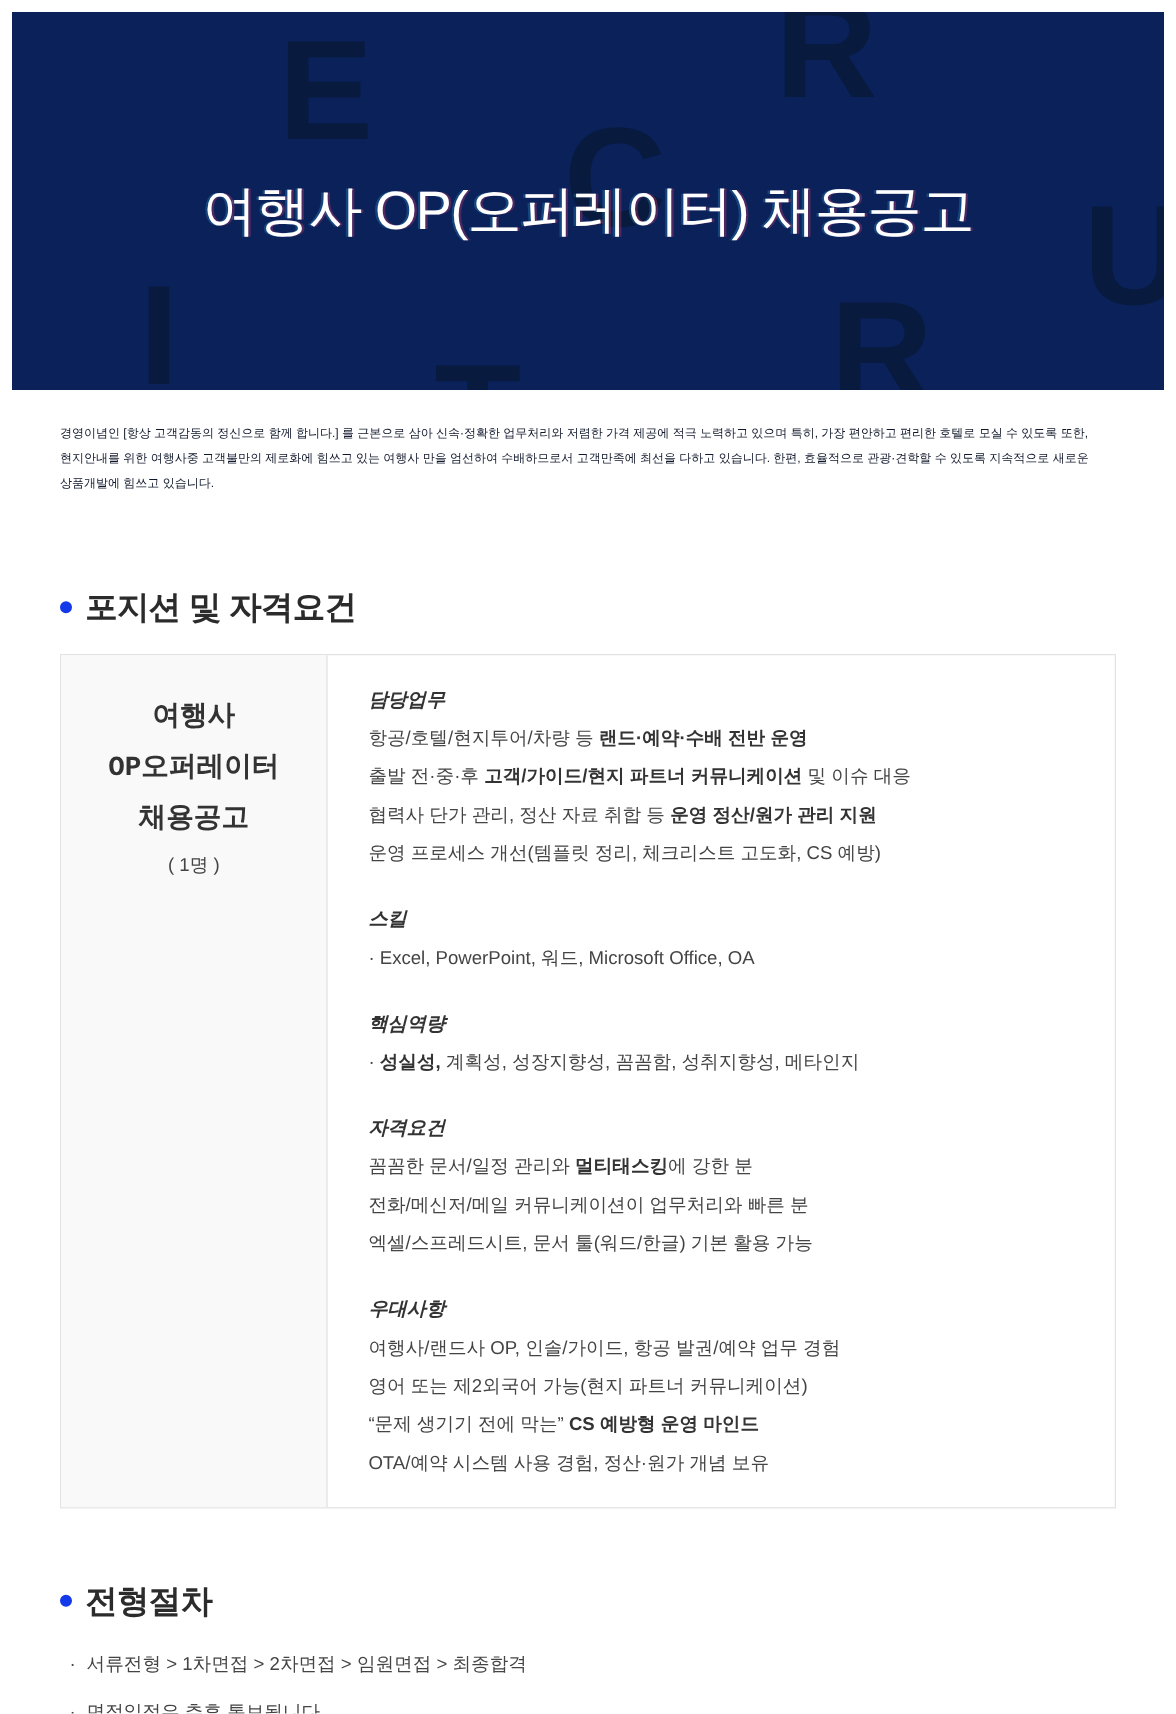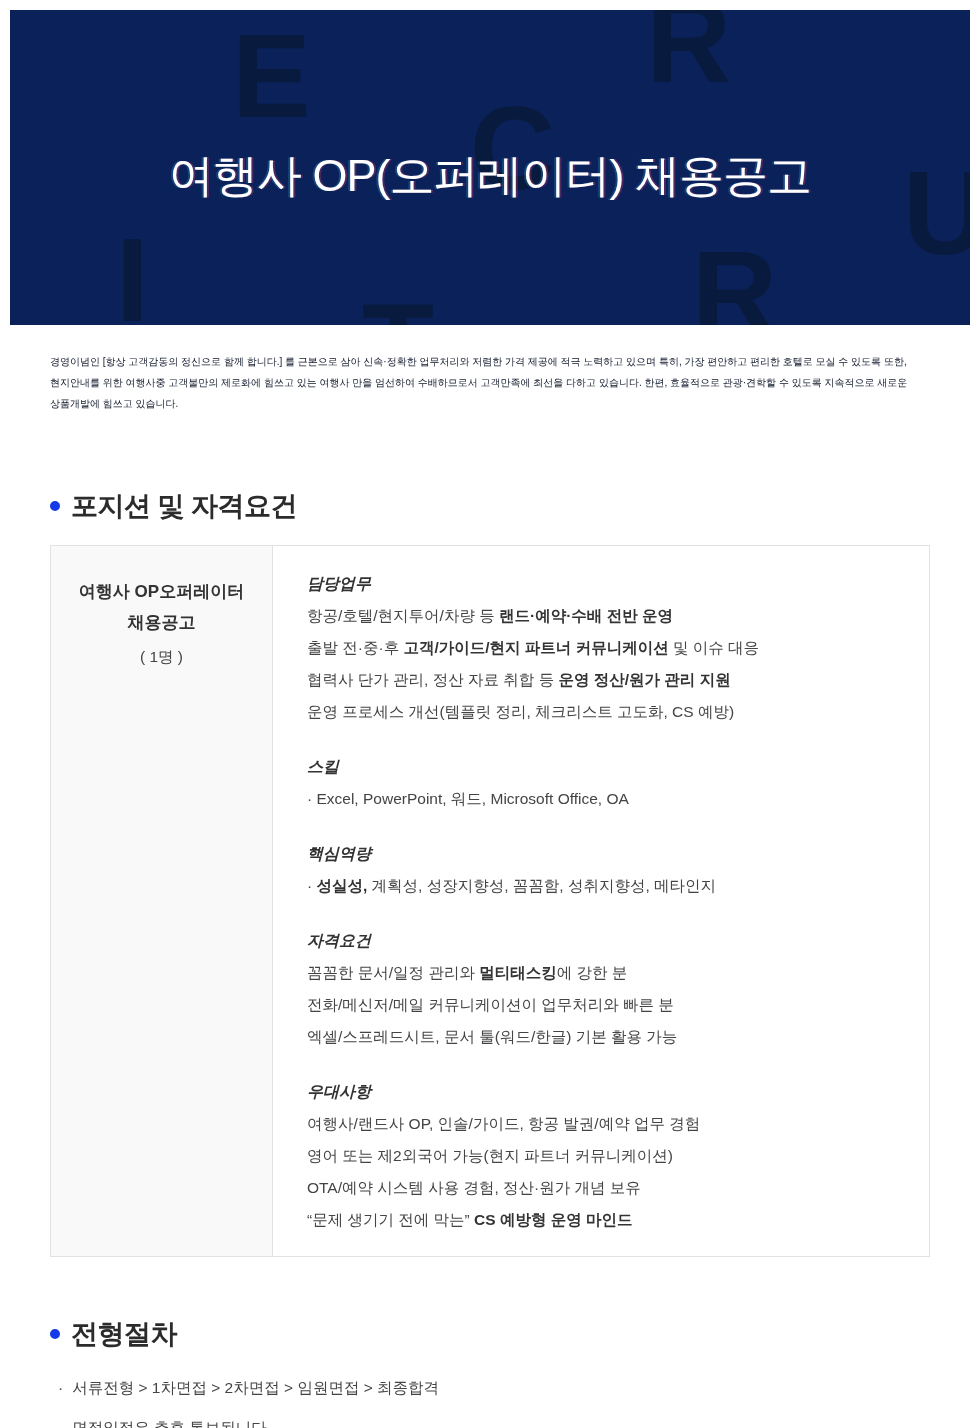--- a/index.html
+++ b/index.html
@@ -52,22 +52,23 @@
   .position-table {
     position: absolute; left: 50px; top: 545px; width: 880px;
     border: 1px solid #e2e2e2; display: flex; background: #ffffff;
   }
   .pt-left {
     width: 222px; flex: 0 0 auto; background: #f9f9f9;
     border-right: 1px solid #e2e2e2;
     text-align: center; padding: 30px 24px 20px;
   }
   .pt-job-title {
-    font-size: 17px; font-weight: 700; color: #333333; line-height: 1.85;
+    font-size: 23px; font-weight: 700; color: #333333; line-height: 1.85;
     word-break: keep-all;
+    font-family: Liberation Mono, monospace;
   }
   .pt-headcount { font-size: 15.5px; color: #444444; margin-top: 4px; line-height: 1.8; }
   .pt-right { flex: 1 1 auto; padding: 22px 34px 20px; }
   .group + .group { margin-top: 23px; }
   .group-heading { font-size: 16px; font-weight: 700; color: #333333; line-height: 32px; font-style: italic; }
   .detail-line { font-size: 15.5px; color: #444444; line-height: 32px; word-break: keep-all; }
   .detail-line .seg-bold { font-weight: 700; color: #333333; }
 
   
   .process-list { position: absolute; left: 58px; top: 1368px; width: 870px; }
@@ -133,22 +134,22 @@
           <div class="detail-line"><span>꼼꼼한 문서/일정 관리와 </span><span class="seg-bold">멀티태스킹</span><span>에 강한 분</span></div>
           <div class="detail-line"><span>전화/메신저/메일 커뮤니케이션이 업무처리와 빠른 분</span></div>
           <div class="detail-line"><span>엑셀/스프레드시트, 문서 툴(워드/한글) 기본 활용 가능</span></div>
         </div>
     </div>
     <div class="group">
       <div class="group-heading">우대사항</div>
       <div>
           <div class="detail-line"><span>여행사/랜드사 OP, 인솔/가이드, 항공 발권/예약 업무 경험</span></div>
           <div class="detail-line"><span>영어 또는 제2외국어 가능(현지 파트너 커뮤니케이션)</span></div>
+          <div class="detail-line"><span>“문제 생기기 전에 막는” </span><span class="seg-bold">CS 예방형 운영 마인드</span></div>
           <div class="detail-line"><span>OTA/예약 시스템 사용 경험, 정산·원가 개념 보유</span></div>
-          <div class="detail-line"><span>“문제 생기기 전에 막는” </span><span class="seg-bold">CS 예방형 운영 마인드</span></div>
         </div>
     </div>
   </div>
 </div>
 
 <div class="section-heading" id="heading-process">
   <span class="ring" style="border-color: rgb(20, 57, 232);"></span>
   <span class="heading-text">전형절차</span>
 </div>
 

